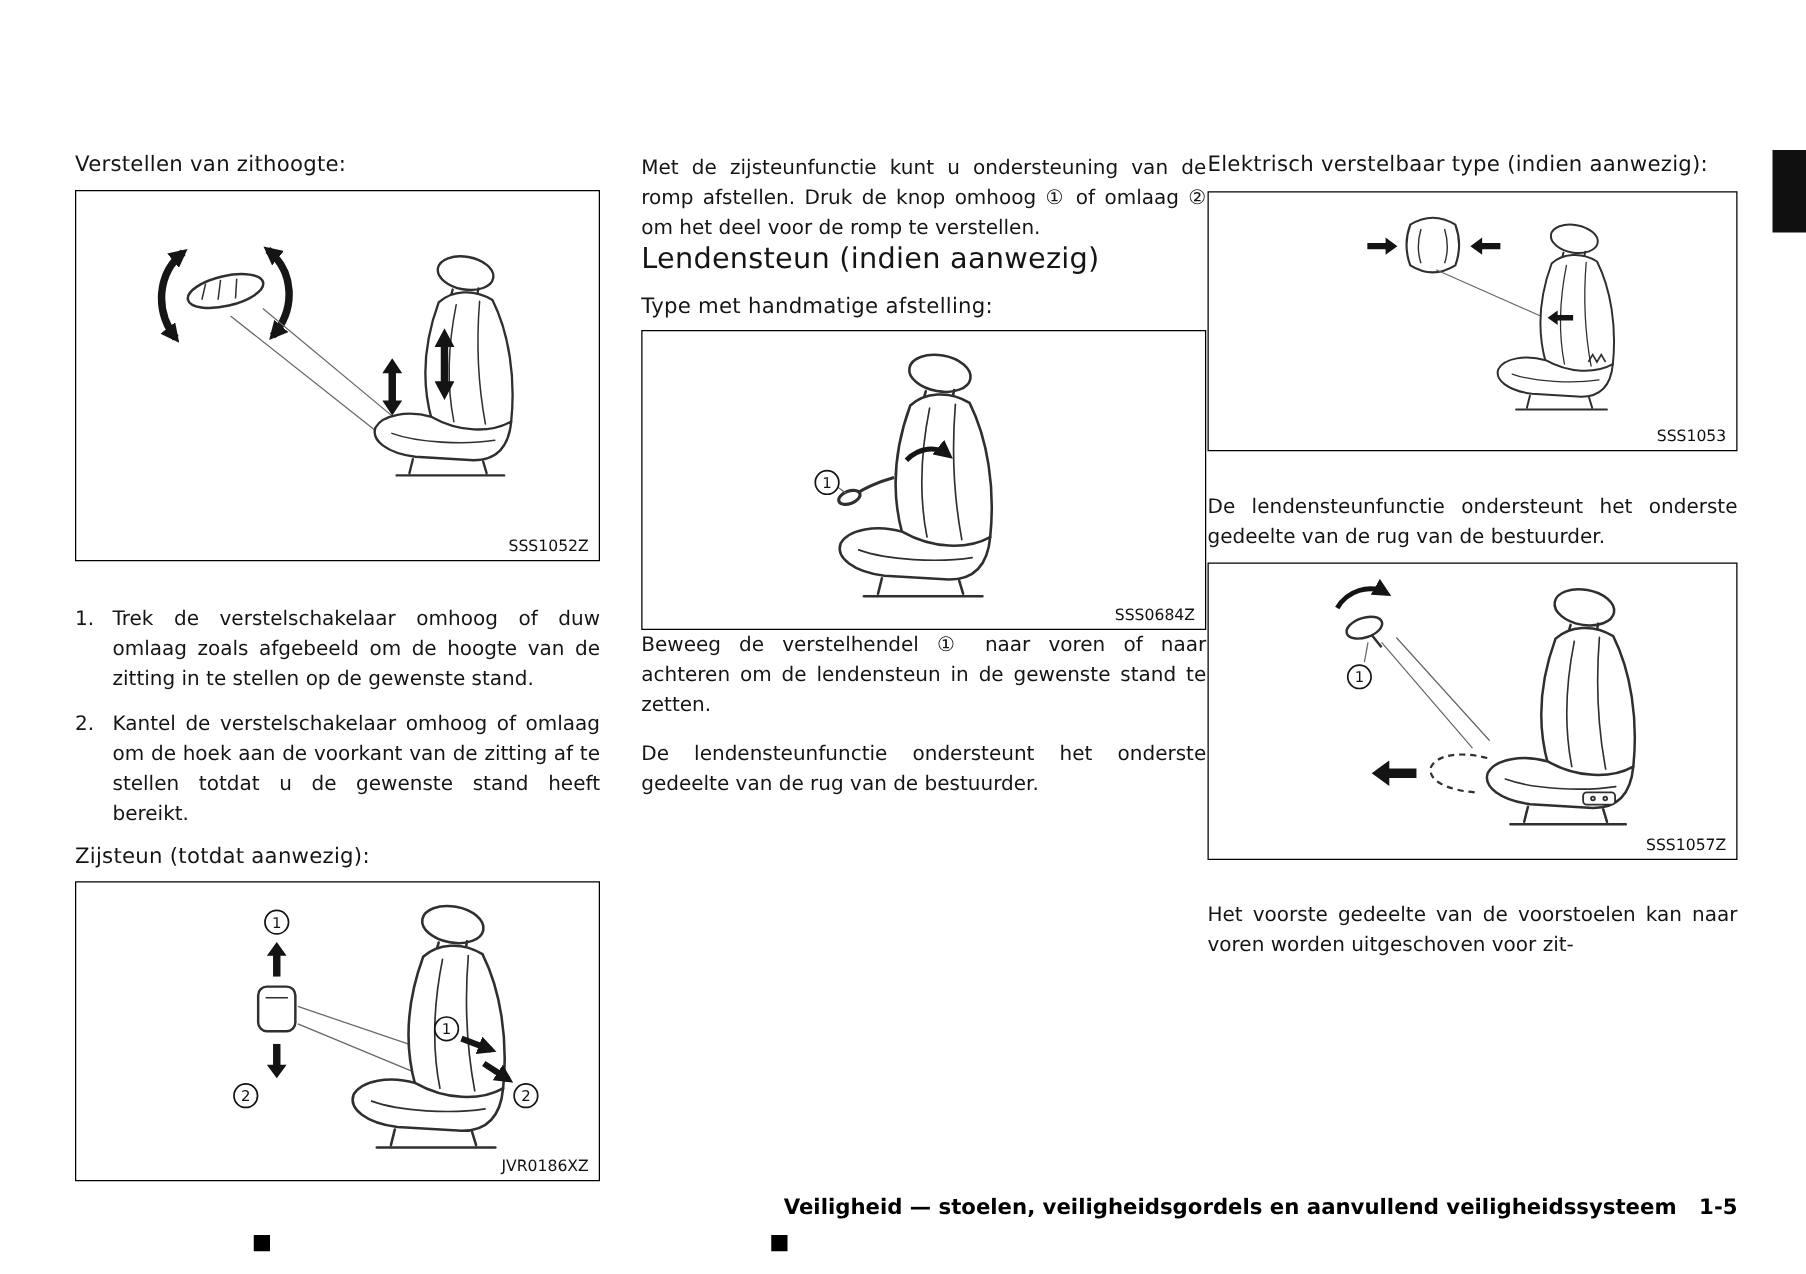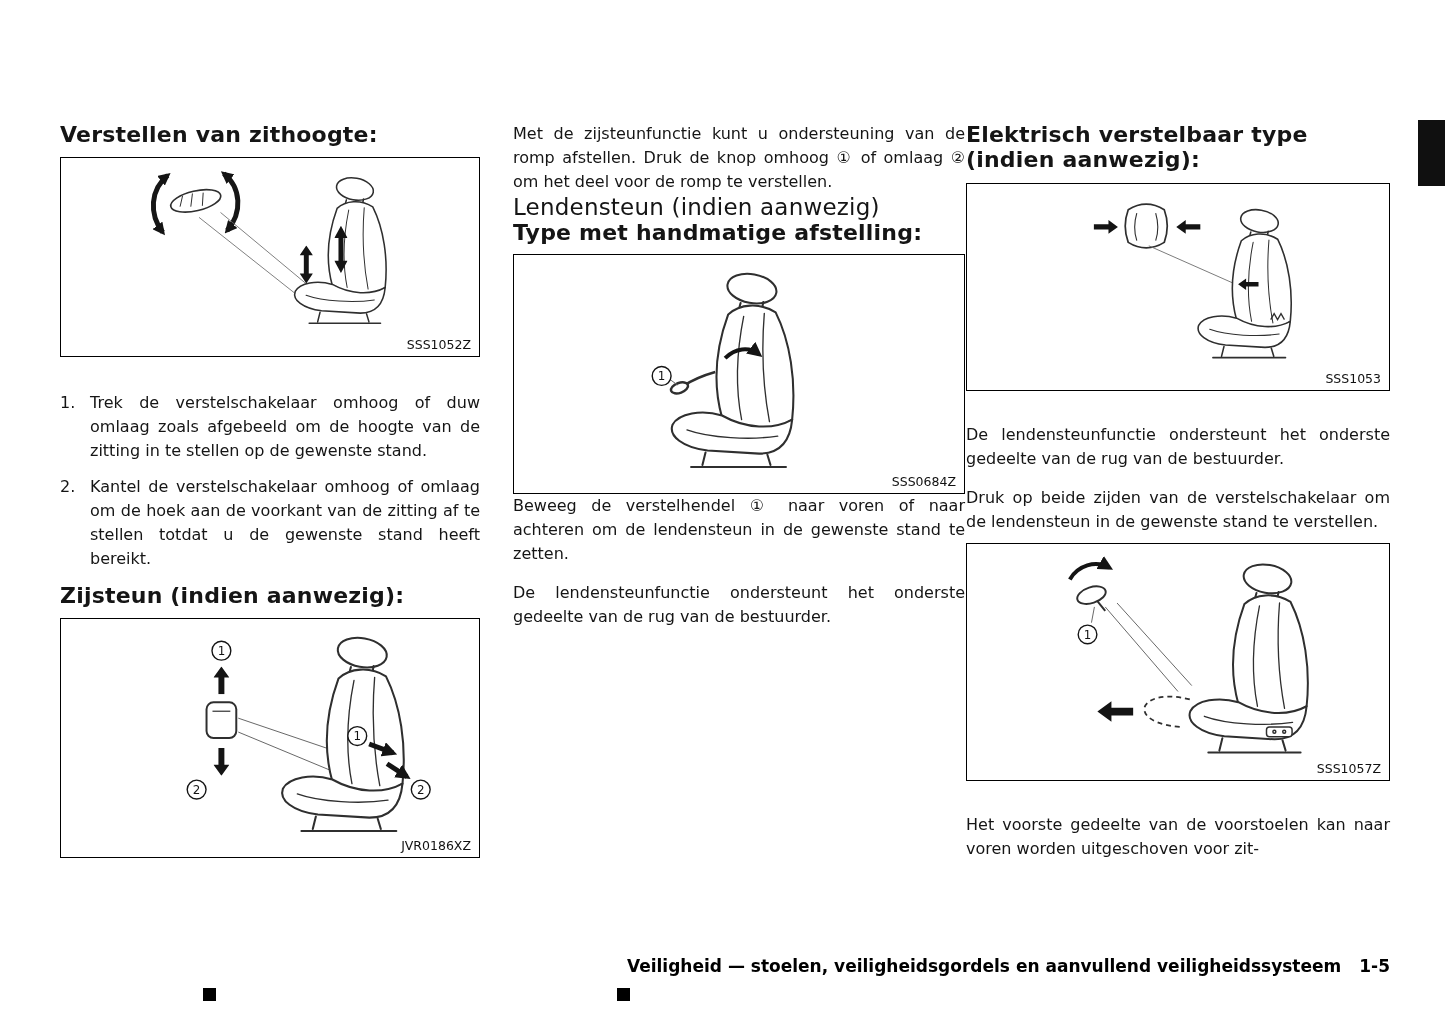--- a/index.html
+++ b/index.html
@@ -5,21 +5,21 @@
   * { margin:0; padding:0; box-sizing:border-box; }
   html, body { width:1445px; height:1019px; }
   body {
     background:#ffffff;
     font-family:"DejaVu Sans","Liberation Sans",sans-serif;
     color:#151515;
     position:relative;
     overflow:hidden;
   }
   .col { position:absolute; top:122px; }
-  .h-small { font-size:22px; font-weight:bold; letter-spacing:.2px; }
+  .h-small { font-size:17px; font-weight:normal; letter-spacing:.2px; }
   .h-large { font-size:23px; font-weight:normal; letter-spacing:.2px; }
   .para { font-size:16px; line-height:1.5; text-align:justify; hyphens:auto; }
   .figbox { position:relative; border:1px solid #000; background:#fff; }
   .figlabel { position:absolute; right:8px; bottom:4px; font-size:12.5px; color:#111; }
   .steps { list-style:none; }
   .step { display:flex; margin-bottom:12px; }
   .step .num { width:30px; flex:none; font-size:16px; line-height:1.5; }
   .step .txt { flex:1; font-size:16px; line-height:1.5; text-align:justify; hyphens:auto; }
   .edge-tab { position:absolute; top:120px; right:0; width:27px; height:66px; background:#101010; }
   .footer { position:absolute; top:956px; right:55px; font-size:17px; font-weight:bold; color:#000; }
@@ -54,21 +54,21 @@
       </g>
     </symbol>
   </defs>
 </svg>
 
 <div class="edge-tab"></div>
 
 <section class="col" style="left:60px; width:420px;">
   <h3 class="h-small" style="margin-bottom:10px;">Verstellen van zithoogte:</h3>
 
-  <figure class="figbox" style="height:200px;text-align:right;">
+  <figure class="figbox" style="height:297px;text-align:right;">
     <svg class="fig" viewBox="0 0 420 240">
       <g stroke="#2f2f2f" fill="#fff" stroke-width="2">
         <ellipse cx="120" cy="52" rx="31" ry="12" transform="rotate(-13 120 52)"></ellipse>
         <path d="M104,46 l-3,13 M116,43 l-2,16 M129,42 l-1,16" fill="none" stroke-width="1.2"></path>
       </g>
       <path d="M80,90 C63,68 65,38 86,21" fill="none" stroke="#161616" stroke-width="6" marker-start="url(#ahd)" marker-end="url(#ahd)"></path>
       <path d="M158,88 C177,66 175,36 154,19" fill="none" stroke="#161616" stroke-width="6" marker-start="url(#ahd)" marker-end="url(#ahd)"></path>
       <path d="M124,72 L244,167 M150,66 L263,160" stroke="#666" stroke-width="1" fill="none"></path>
       <use href="#seat" width="180" height="210" transform="translate(218,16) scale(0.94)"></use>
       <g>
@@ -83,21 +83,21 @@
     <li class="step">
       <span class="num">1.</span>
       <span class="txt">Trek de verstelschakelaar omhoog of duw omlaag zoals afgebeeld om de hoogte van de zitting in te stellen op de gewenste stand.</span>
     </li>
     <li class="step">
       <span class="num">2.</span>
       <span class="txt">Kantel de verstelschakelaar omhoog of omlaag om de hoek aan de voorkant van de zitting af te stellen totdat u de gewenste stand heeft bereikt.</span>
     </li>
   </ol>
 
-  <h3 class="h-small" style="margin-top:6px; margin-bottom:10px;">Zijsteun (indien aanwezig):</h3>
+  <h3 class="h-small" style="margin-top:6px; margin-bottom:10px;">Zijsteun (totdat aanwezig):</h3>
 
   <figure class="figbox" style="height:240px;">
     <svg class="fig" viewBox="0 0 420 240">
       <g stroke="#2f2f2f" fill="#fff" stroke-width="2">
         <rect x="146" y="84" width="30" height="36" rx="7"></rect>
         <path d="M152,93 h18" fill="none" stroke-width="1.2"></path>
       </g>
       <g>
         <use href="#barrow" width="16" height="28" transform="translate(153,48)"></use>
         <use href="#barrow" width="16" height="28" transform="translate(153,158) scale(1,-1)"></use>
@@ -125,21 +125,21 @@
     </svg>
     <figcaption class="figlabel">JVR0186XZ</figcaption>
   </figure>
 </section>
 
 <section class="col" style="left:513px; width:452px;">
   <p class="para">Met de zijsteunfunctie kunt u ondersteuning van de romp afstellen. Druk de knop omhoog ① of omlaag ② om het deel voor de romp te verstellen.</p>
 
   <h2 class="h-large" style="">Lendensteun (indien aanwezig)</h2>
 
-  <h3 class="h-small" style="margin-bottom:9px;">Type met handmatige afstelling:</h3>
+  <h3 class="h-small" style="margin-top:15px; margin-bottom:9px;">Type met handmatige afstelling:</h3>
 
   <figure class="figbox" style="height:240px;">
     <svg class="fig" viewBox="0 0 420 240">
       <use href="#seat" width="180" height="210" transform="translate(118,10) scale(1.04)"></use>
       <g stroke="#2f2f2f" stroke-width="2.5" fill="#fff">
         <path d="M186,118 C172,122 160,128 154,132" fill="none"></path>
         <ellipse cx="150" cy="134" rx="9" ry="5" transform="rotate(-20 150 134)"></ellipse>
       </g>
       <path d="M196,104 C206,94 220,92 230,100" fill="none" stroke="#141414" stroke-width="4" marker-end="url(#ahd)"></path>
       <path d="M141,126 L148,131" stroke="#666" stroke-width="1" fill="none"></path>
@@ -178,21 +178,20 @@
       <g fill="#141414" transform="translate(280,110) scale(0.85)">
         <polygon points="0,8 11,0 11,5 28,5 28,11 11,11 11,16"></polygon>
       </g>
       <path d="M318,158 l4,-7 l4,7 l4,-7 l4,7" stroke="#2f2f2f" stroke-width="1.5" fill="none"></path>
     </svg>
     <figcaption class="figlabel">SSS1053</figcaption>
   </figure>
 
   <p class="para" style="margin-top:32px;">De lendensteunfunctie ondersteunt het onderste gedeelte van de rug van de bestuurder.</p>
 
-  <p class="para" style="margin-top:15px;">Druk op beide zijden van de verstelschakelaar om de lendensteun in de gewenste stand te verstellen.</p>
 
 
   <figure class="figbox" style="height:238px; margin-top:9px;">
     <svg class="fig" viewBox="0 0 420 240">
       <g stroke="#2f2f2f" stroke-width="2" fill="#fff">
         <ellipse cx="122" cy="52" rx="15" ry="8" transform="rotate(-18 122 52)"></ellipse>
         <path d="M128,58 l8,10" fill="none"></path>
       </g>
       <path d="M100,36 C108,22 126,16 140,24" fill="none" stroke="#141414" stroke-width="4" marker-end="url(#ahd)"></path>
       <path d="M122,80 L125,64" stroke="#666" stroke-width="1" fill="none"></path>

